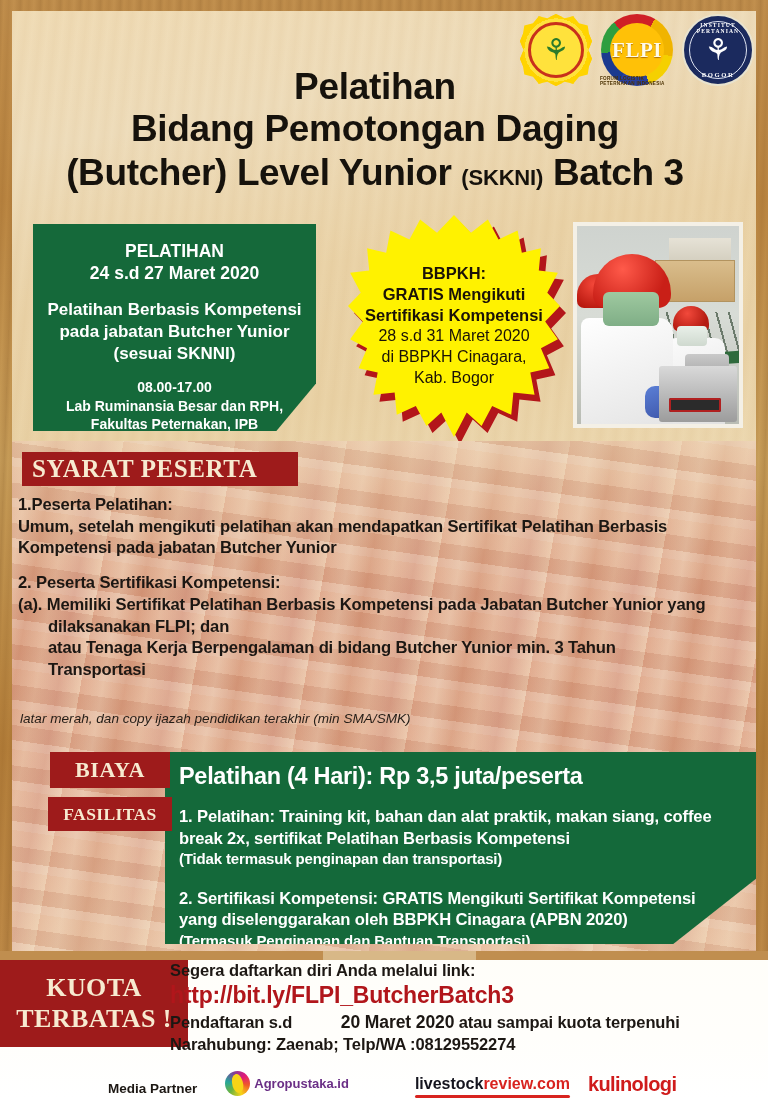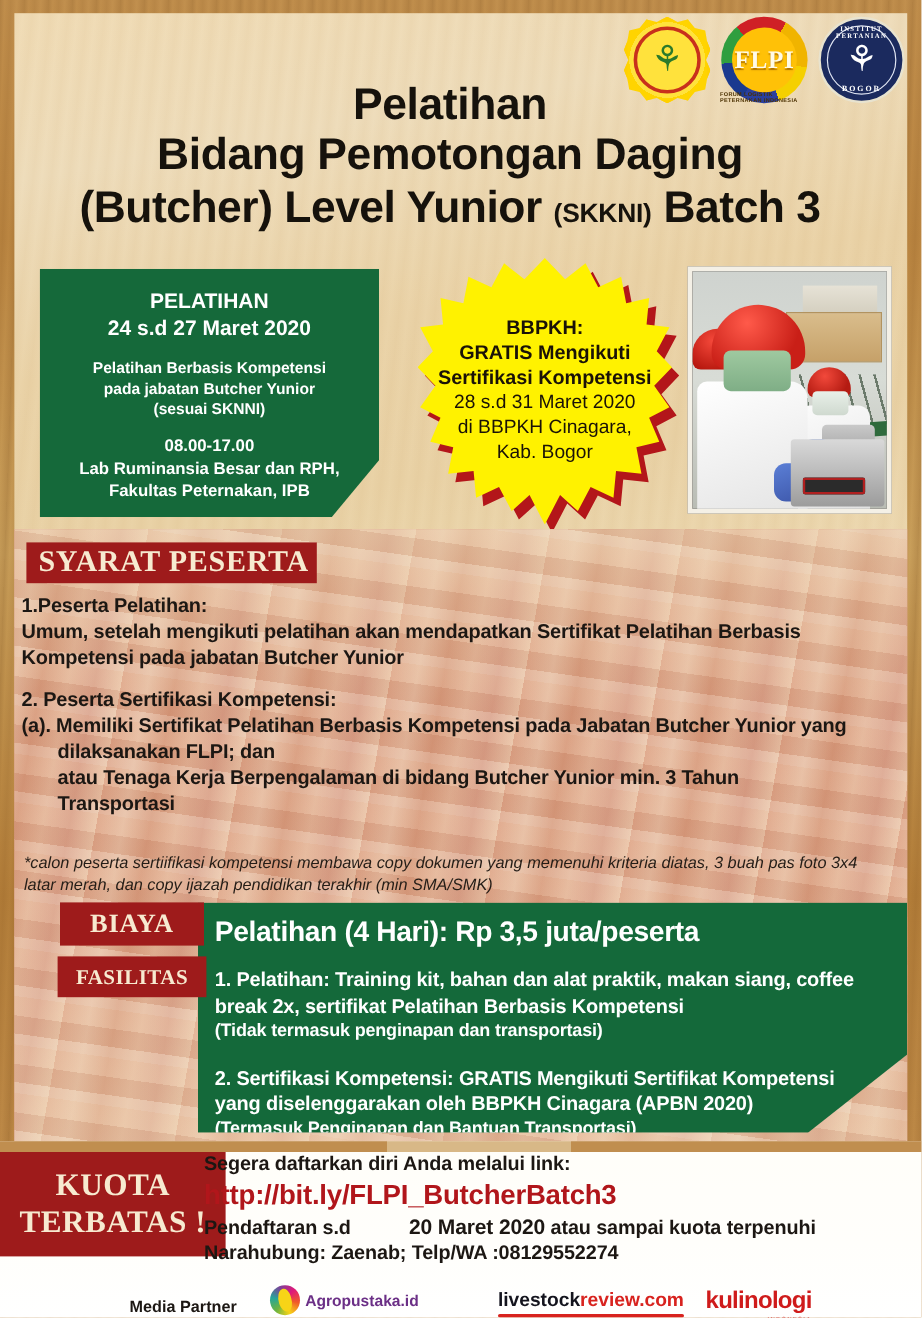--- a/index.html
+++ b/index.html
@@ -107,21 +107,21 @@
   .t-skkni { font-size: 22px; font-weight: 700; letter-spacing: -0.2px;}
 
   
   #greenBox {
     position: absolute; left: 33px; top: 224px; width: 283px; height: 207px;
     background: #15693a; color: #fff; text-align: center;
     clip-path: polygon(0 0, 100% 0, 100% 77%, 86% 100%, 0 100%);
     padding: 16px 12px 0;
   }
   #greenBox .gb-head { font-size: 17.5px; font-weight: 700; line-height: 1.28; }
-  #greenBox .gb-body { font-size: 13px; font-weight: 700; line-height: 1.3; margin-top: 14px; }
+  #greenBox .gb-body { font-size: 17px; font-weight: 700; line-height: 1.3; margin-top: 14px; }
   #greenBox .gb-foot { font-size: 14px; font-weight: 700; line-height: 1.32; margin-top: 13px; }
 
   
   #burstWrap { position: absolute; left: 348px; top: 215px; width: 212px; height: 222px; }
   .burst {
     position:absolute; inset:0;
     clip-path: polygon(50% 0%,58% 8%,66% 2%,71% 11%,80% 7%,82% 17%,91% 15%,90% 25%,99% 26%,94% 35%,100% 41%,93% 48%,99% 56%,91% 60%,95% 69%,86% 71%,88% 81%,78% 80%,77% 90%,68% 86%,63% 95%,56% 89%,50% 100%,44% 89%,37% 95%,32% 86%,23% 90%,22% 80%,12% 81%,14% 71%,5% 69%,9% 60%,1% 56%,7% 48%,0% 41%,6% 35%,1% 26%,10% 25%,9% 15%,18% 17%,20% 7%,29% 11%,34% 2%,42% 8%);
   }
   .burst-shadow { background:#b3161a; transform: translate(6px,7px); }
   .burst-main { background:#fff200; }
@@ -193,21 +193,21 @@
   }
   #midBand::after{
     content:""; position:absolute; inset:0;
     background: repeating-linear-gradient(8deg,
       rgba(255,255,255,0.16) 0 9px, rgba(180,110,88,0.14) 9px 24px,
       rgba(255,235,220,0.12) 24px 40px);
   }
 
   
   #syaratLabel {
-    position:absolute; left:22px; top:452px; width:242px; height:34px;
+    position:absolute; left:22px; top:452px; width:276px; height:34px;
     background:#9e1b1b; color:#f7ead0; z-index:4;
     font-family:"Liberation Serif", serif; font-weight:700;
     font-size:25px; letter-spacing:.6px; display:flex; align-items:center;
     padding-left:10px;
   }
   #syaratBody {
     position:absolute; left:18px; top:494px; width:736px; z-index:4;
     color:#1c1713; font-size:16.6px; font-weight:700; line-height:1.31;
     letter-spacing:-0.15px;
   }
@@ -374,21 +374,20 @@
     <div class="blk">
       <div>2. Peserta Sertifikasi Kompetensi:</div>
       <div class="item">(a). Memiliki Sertifikat Pelatihan  Berbasis Kompetensi pada Jabatan Butcher Yunior yang</div>
       <div class="ind">dilaksanakan FLPI; dan</div>
       <div class="ind">atau Tenaga Kerja Berpengalaman di bidang Butcher Yunior min. 3 Tahun</div>
       <div class="ind">Transportasi</div>
     </div>
   </div>
 
   <div id="noteItalic">
-    <div>*calon peserta sertiifikasi kompetensi membawa copy dokumen yang memenuhi kriteria diatas, 3 buah pas foto 3x4</div>
     <div>latar merah, dan copy ijazah pendidikan terakhir (min SMA/SMK)</div>
   </div>
 
   <div id="biayaLabel">BIAYA</div>
   <div id="fasilitasLabel">FASILITAS</div>
 
   <div id="costBox">
     <div class="cost-head">Pelatihan (4 Hari): Rp 3,5 juta/peserta</div>
     <div class="mt1">
       <div class="cost-p">1. Pelatihan: Training kit, bahan dan alat praktik, makan siang, coffee</div>

